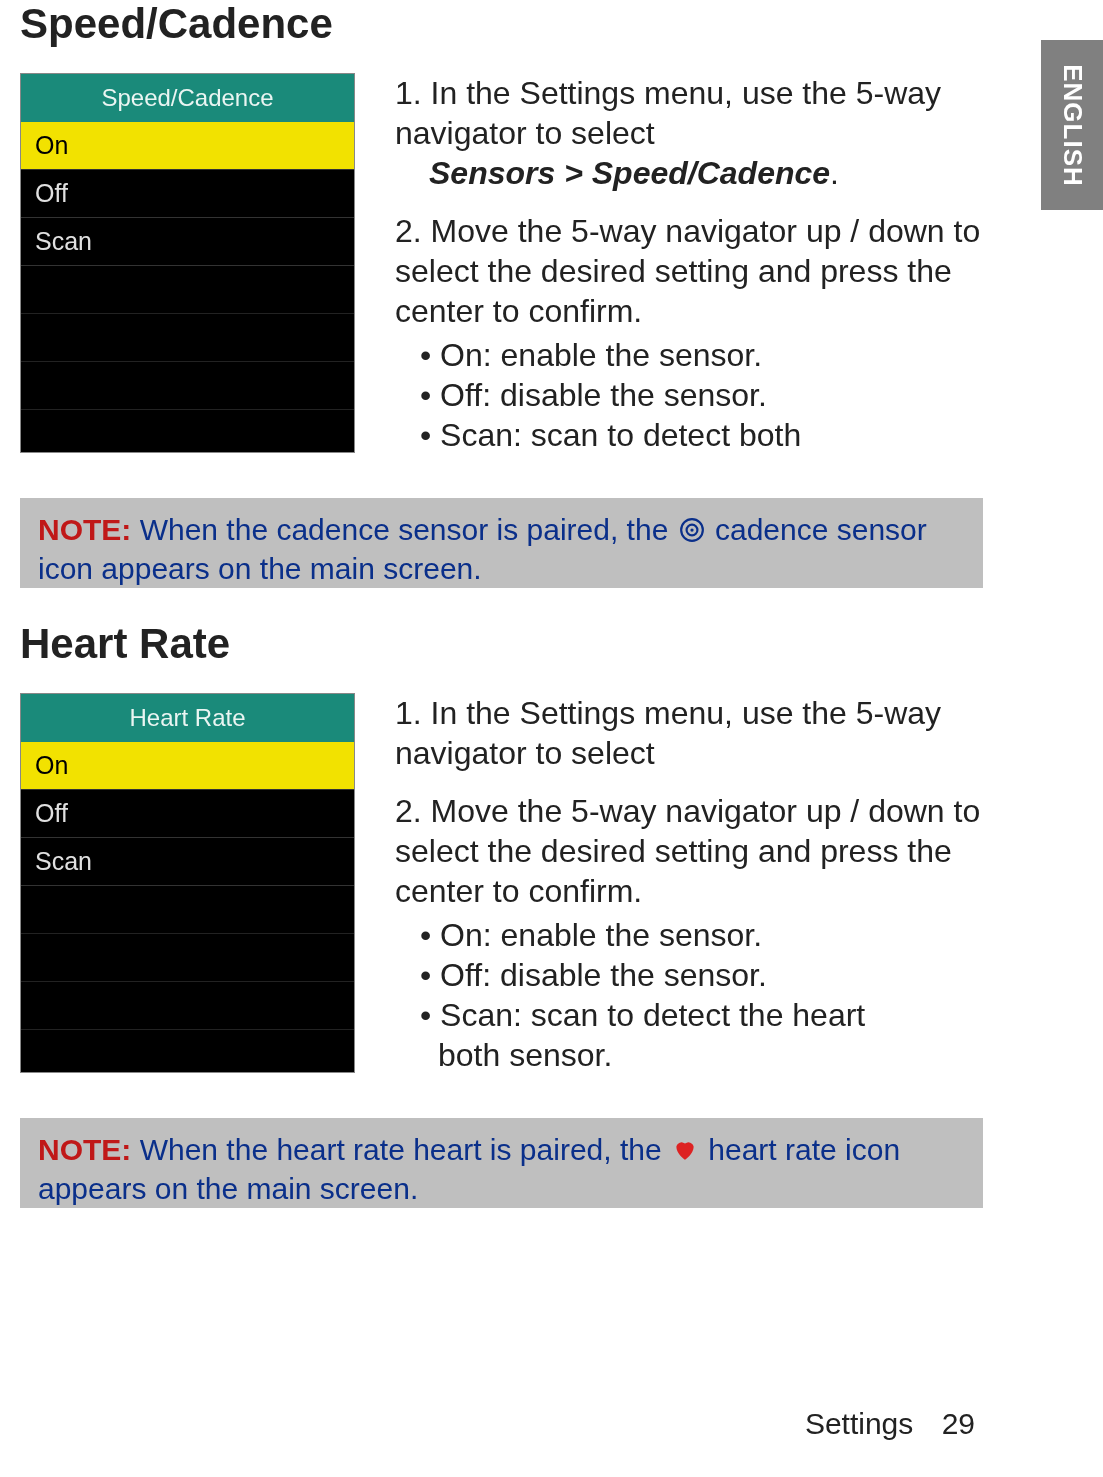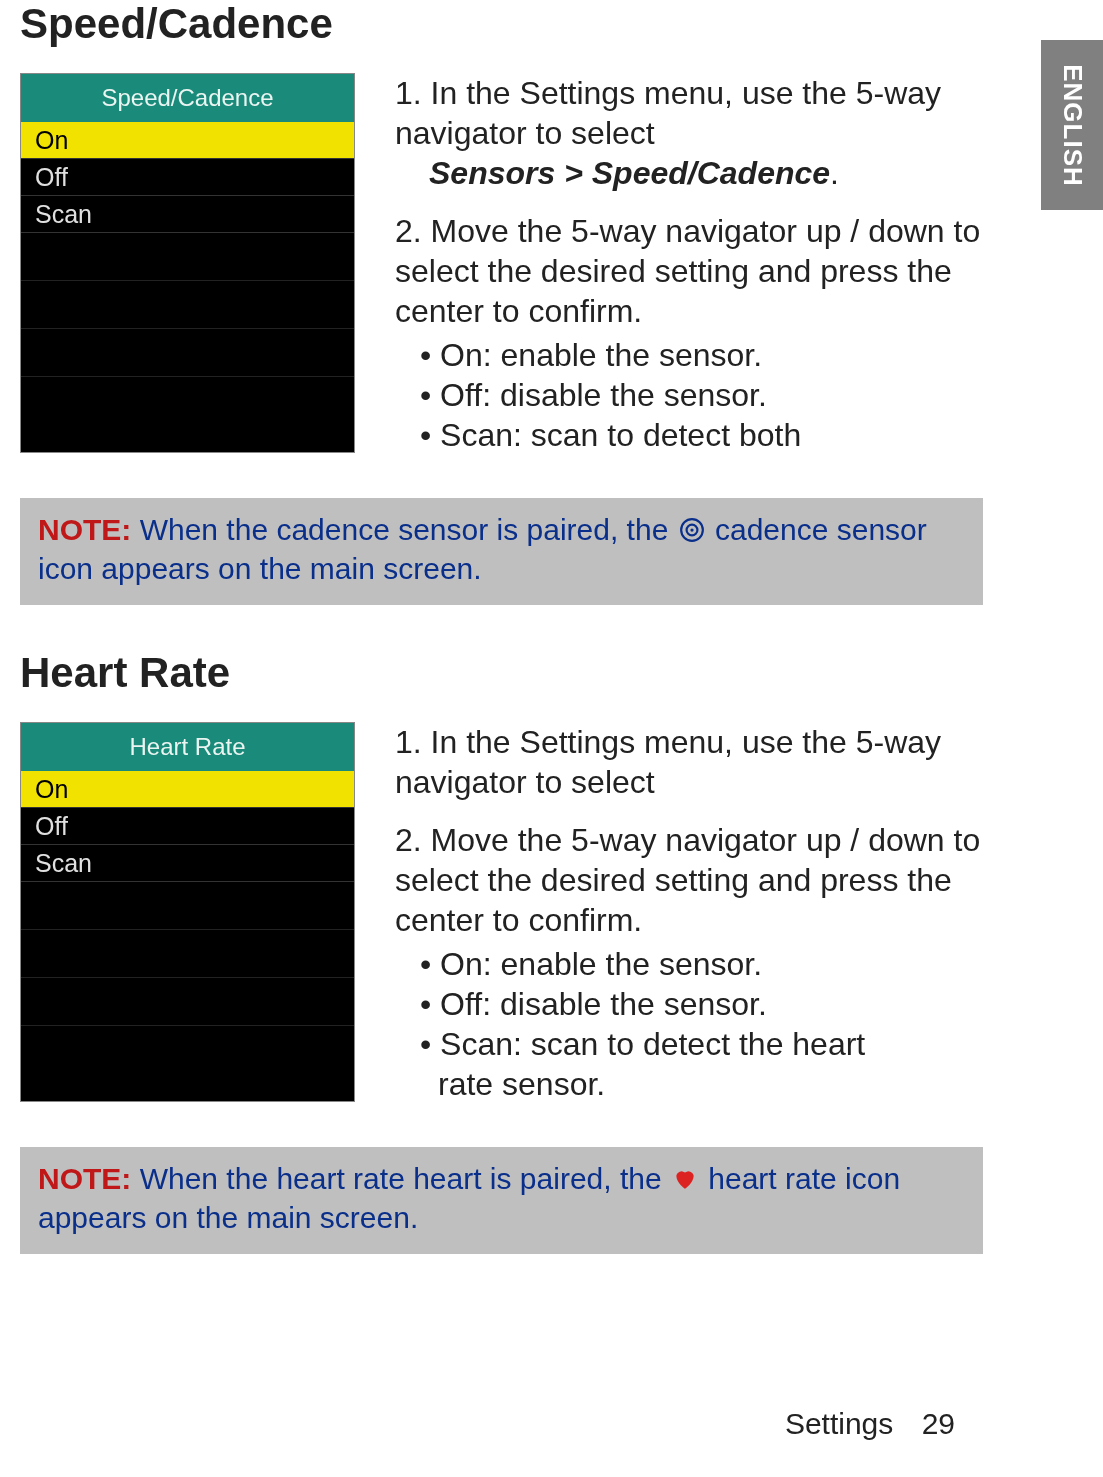--- a/index.html
+++ b/index.html
@@ -63,21 +63,21 @@
     text-align: center;
     padding: 10px 0;
     font-weight: 400;
   }
   .screenshot .row {
     color: #e0e0e0;
     font-size: 25px;
     padding: 8px 14px;
     border-bottom: 1px solid #333;
     font-weight: 400;
-    height: 37px;
+    height: 48px;
     display:flex;
     align-items:center;
   }
   .screenshot .row.selected {
     background: #f2e200;
     color: #000;
   }
   .screenshot .row.empty { height:48px; border-bottom:1px solid #222; }
   .instructions {
     font-size: 32px;
@@ -89,36 +89,36 @@
   .instructions .step { margin-bottom: 18px; }
   .instructions .step-extra { padding-left: 34px; }
   .instructions ul { list-style: none; padding-left: 25px; margin-top:4px; }
   .instructions ul li::before { content:"• "; }
   .instructions ul li .subtext { display:block; padding-left:18px;}
   .bold { font-weight:700;font-style:italic; }
   .note-box {
     background: #bfbfbf;
     color: #0a2f8a;
     font-size: 30px;
-    padding: 12px 18px 17px 18px;
+    padding: 12px 18px 0 18px;
     line-height: 1.3;
-    margin-bottom: 44px;
+    margin-bottom: 32px;
   }
   .note-box .note-label { color: #c01818; font-weight: 700; }
   .inline-icon {
     display:inline-block;
     width:26px; height:26px;
     vertical-align:-3px;
     margin:0 2px;
   }
   .inline-icon svg { width:100%; height:100%; display:block; }
   .footer {
     position:absolute;
     bottom: 36px;
-    right: 148px;
+    right: 128px;
     font-size: 30px;
     color:#222;
     text-align:center;
   }
   .footer .sec { margin-right: 20px; }
 </style>
 </head>
 <body>
 
 <div class="lang-tab">
@@ -190,21 +190,21 @@
         <li class="step">
           1. <span>In the Settings menu, use the 5-way navigator to select </span>
         </li>
         <li class="step">
           2. <span>Move the 5-way navigator up / down to select the desired setting and press the center to confirm.</span>
           <ul>
             <li>On: enable the sensor.</li>
             <li>Off: disable the sensor.</li>
             <li>
               <span>Scan: scan to detect the heart</span>
-              <span class="subtext">rate sensor.</span>
+              <span class="subtext">both sensor.</span>
             </li>
           </ul>
         </li>
       </ol>
     </div>
   </div>
 
   <div class="note-box">
     <span class="note-label">NOTE:</span><span> When the heart rate heart is paired, the </span><span class="inline-icon"><svg viewBox="0 0 24 24">
           <path d="M12 21s-8-5.5-8-12a5 5 0 0 1 8-3 5 5 0 0 1 8 3c0 6.5-8 12-8 12z" fill="#d22"></path>

